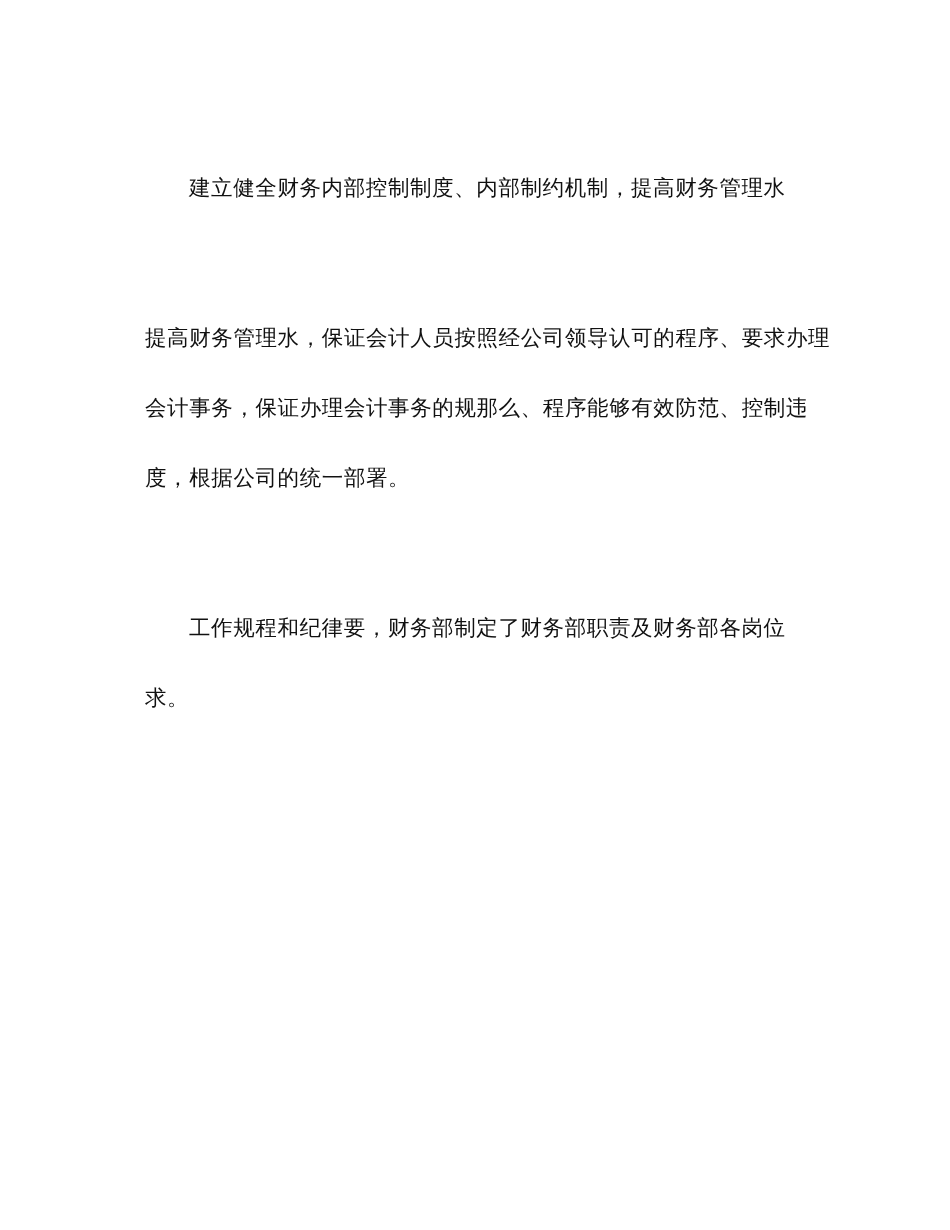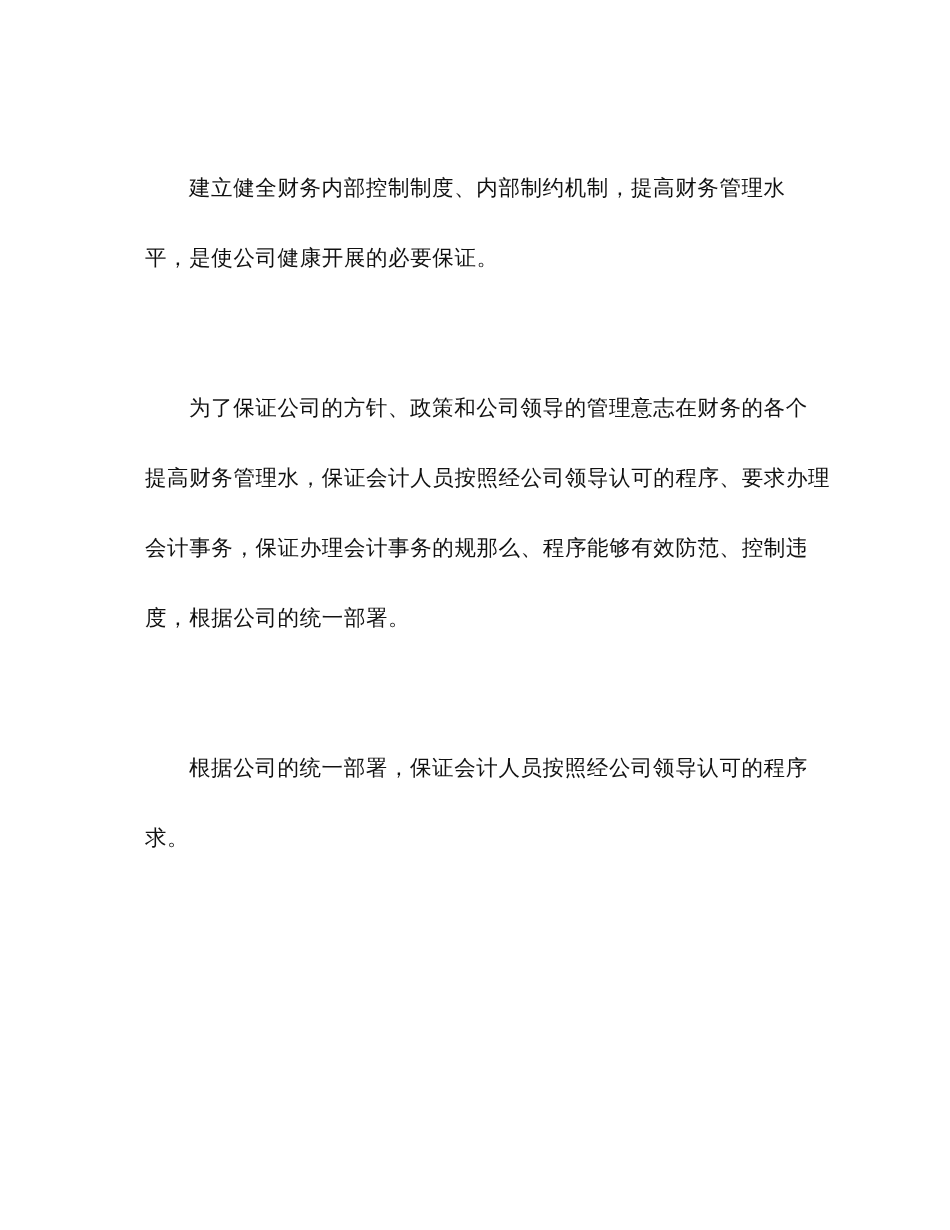--- a/index.html
+++ b/index.html
@@ -12,25 +12,23 @@
   .para { margin: 0 7px 80px 0; }
   .line { height: 70px; line-height: 36px; white-space: nowrap; letter-spacing: 0.6px; }
   .indent { padding-left: 44px; }
 </style>
 </head>
 <body>
 
 <div class="page">
   <div class="para">
     <div class="line indent">建立健全财务内部控制制度、内部制约机制，提高财务管理水</div>
-    <div class="line">平，是使公司健康开展的必要保证。</div>
   </div>
   <div class="para">
-    <div class="line indent">为了保证公司的方针、政策和公司领导的管理意志在财务的各个</div>
     <div class="line">提高财务管理水，保证会计人员按照经公司领导认可的程序、要求办理</div>
     <div class="line">会计事务，保证办理会计事务的规那么、程序能够有效防范、控制违</div>
     <div class="line">度，根据公司的统一部署。</div>
   </div>
   <div class="para">
-    <div class="line indent">根据公司的统一部署，保证会计人员按照经公司领导认可的程序</div>
+    <div class="line indent">工作规程和纪律要，财务部制定了财务部职责及财务部各岗位</div>
     <div class="line">求。</div>
   </div>
 </div>
 
 </body></html>

